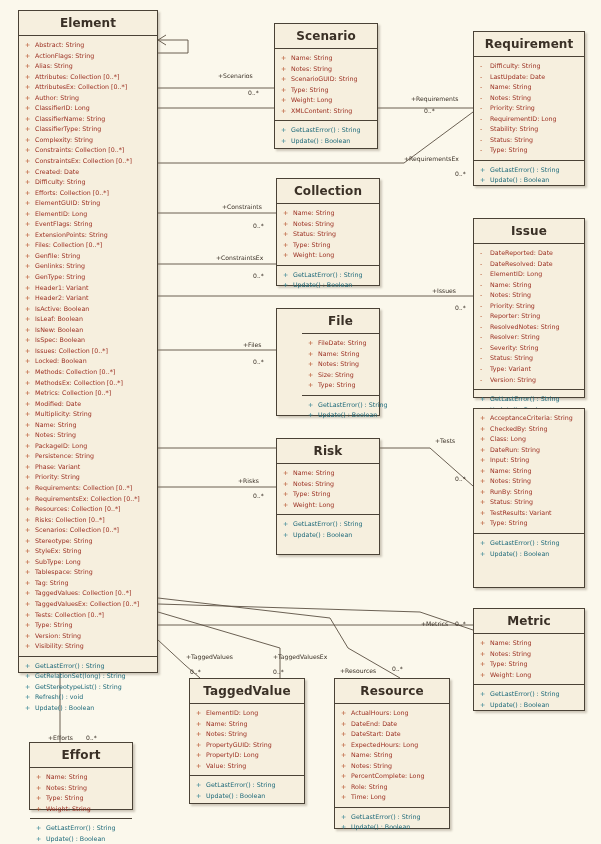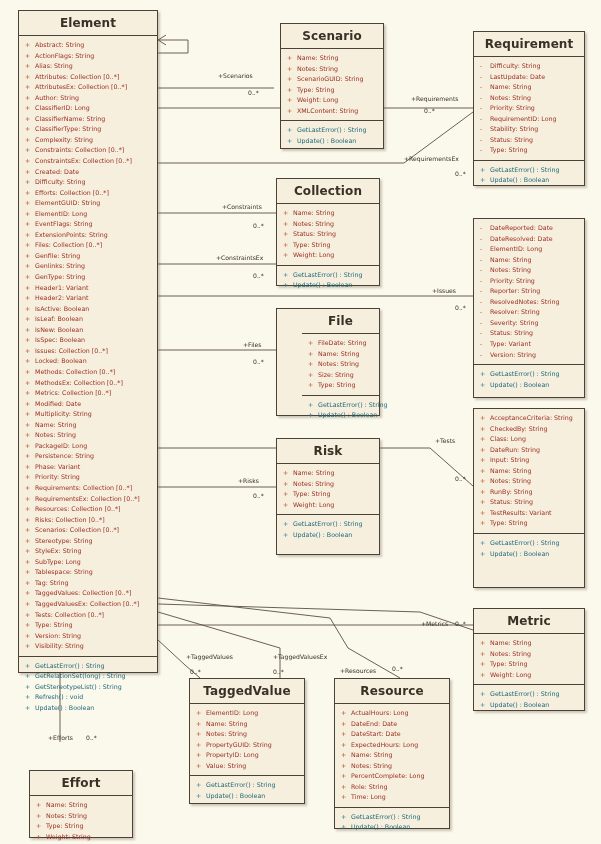--- a/index.html
+++ b/index.html
@@ -189,21 +189,21 @@
         <div class="member"><span class="vis">+</span><span>Visibility:  String</span></div>
       </div>
       <div class="cls-section ops">
         <div class="member op"><span class="vis">+</span><span>GetLastError() : String</span></div>
         <div class="member op"><span class="vis">+</span><span>GetRelationSet(long) : String</span></div>
         <div class="member op"><span class="vis">+</span><span>GetStereotypeList() : String</span></div>
         <div class="member op"><span class="vis">+</span><span>Refresh() : void</span></div>
         <div class="member op"><span class="vis">+</span><span>Update() : Boolean</span></div>
       </div>
     </div>
-    <div class="uml-class" style="left: 280px; top: 23px; width: 104px; height: 126px;">
+    <div class="uml-class" style="left: 274px; top: 23px; width: 104px; height: 126px;">
       <div class="cls-title">Scenario</div>
       <div class="cls-section attrs">
         <div class="member"><span class="vis">+</span><span>Name:  String</span></div>
         <div class="member"><span class="vis">+</span><span>Notes:  String</span></div>
         <div class="member"><span class="vis">+</span><span>ScenarioGUID:  String</span></div>
         <div class="member"><span class="vis">+</span><span>Type:  String</span></div>
         <div class="member"><span class="vis">+</span><span>Weight:  Long</span></div>
         <div class="member"><span class="vis">+</span><span>XMLContent:  String</span></div>
       </div>
       <div class="cls-section ops">
@@ -237,20 +237,21 @@
         <div class="member"><span class="vis">+</span><span>Status:  String</span></div>
         <div class="member"><span class="vis">+</span><span>Type:  String</span></div>
         <div class="member"><span class="vis">+</span><span>Weight:  Long</span></div>
       </div>
       <div class="cls-section ops">
         <div class="member op"><span class="vis">+</span><span>GetLastError() : String</span></div>
         <div class="member op"><span class="vis">+</span><span>Update() : Boolean</span></div>
       </div>
     </div>
     <div class="uml-class" style="left: 473px; top: 218px; width: 112px; height: 180px;">
+      <div class="cls-title">Issue</div>
       <div class="cls-section attrs">
         <div class="member"><span class="vis">-</span><span>DateReported:  Date</span></div>
         <div class="member"><span class="vis">-</span><span>DateResolved:  Date</span></div>
         <div class="member"><span class="vis">-</span><span>ElementID:  Long</span></div>
         <div class="member"><span class="vis">-</span><span>Name:  String</span></div>
         <div class="member"><span class="vis">-</span><span>Notes:  String</span></div>
         <div class="member"><span class="vis">-</span><span>Priority:  String</span></div>
         <div class="member"><span class="vis">-</span><span>Reporter:  String</span></div>
         <div class="member"><span class="vis">-</span><span>ResolvedNotes:  String</span></div>
         <div class="member"><span class="vis">-</span><span>Resolver:  String</span></div>
@@ -349,21 +350,21 @@
         <div class="member"><span class="vis">+</span><span>Notes:  String</span></div>
         <div class="member"><span class="vis">+</span><span>PropertyGUID:  String</span></div>
         <div class="member"><span class="vis">+</span><span>PropertyID:  Long</span></div>
         <div class="member"><span class="vis">+</span><span>Value:  String</span></div>
       </div>
       <div class="cls-section ops">
         <div class="member op"><span class="vis">+</span><span>GetLastError() : String</span></div>
         <div class="member op"><span class="vis">+</span><span>Update() : Boolean</span></div>
       </div>
     </div>
-    <div class="uml-class" style="left: 29px; top: 770px; width: 104px; height: 68px;">
+    <div class="uml-class" style="left: 29px; top: 742px; width: 104px; height: 68px;">
       <div class="cls-title">Effort</div>
       <div class="cls-section attrs">
         <div class="member"><span class="vis">+</span><span>Name:  String</span></div>
         <div class="member"><span class="vis">+</span><span>Notes:  String</span></div>
         <div class="member"><span class="vis">+</span><span>Type:  String</span></div>
         <div class="member"><span class="vis">+</span><span>Weight:  String</span></div>
       </div>
       <div class="cls-section ops">
         <div class="member op"><span class="vis">+</span><span>GetLastError() : String</span></div>
         <div class="member op"><span class="vis">+</span><span>Update() : Boolean</span></div>

